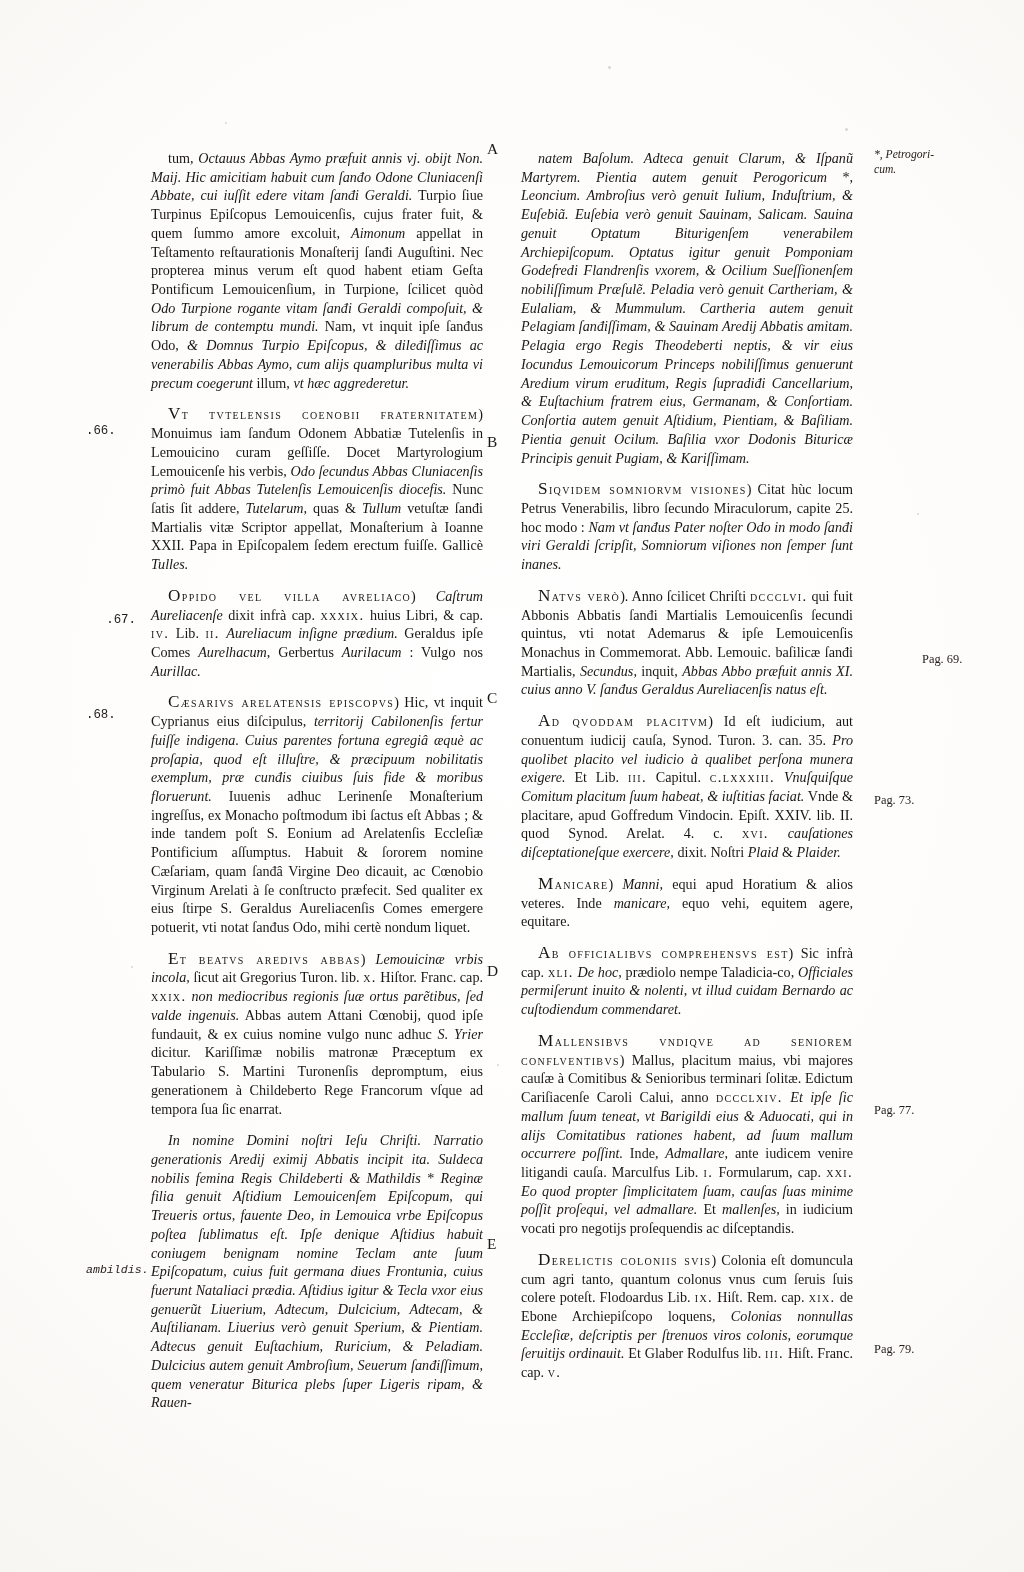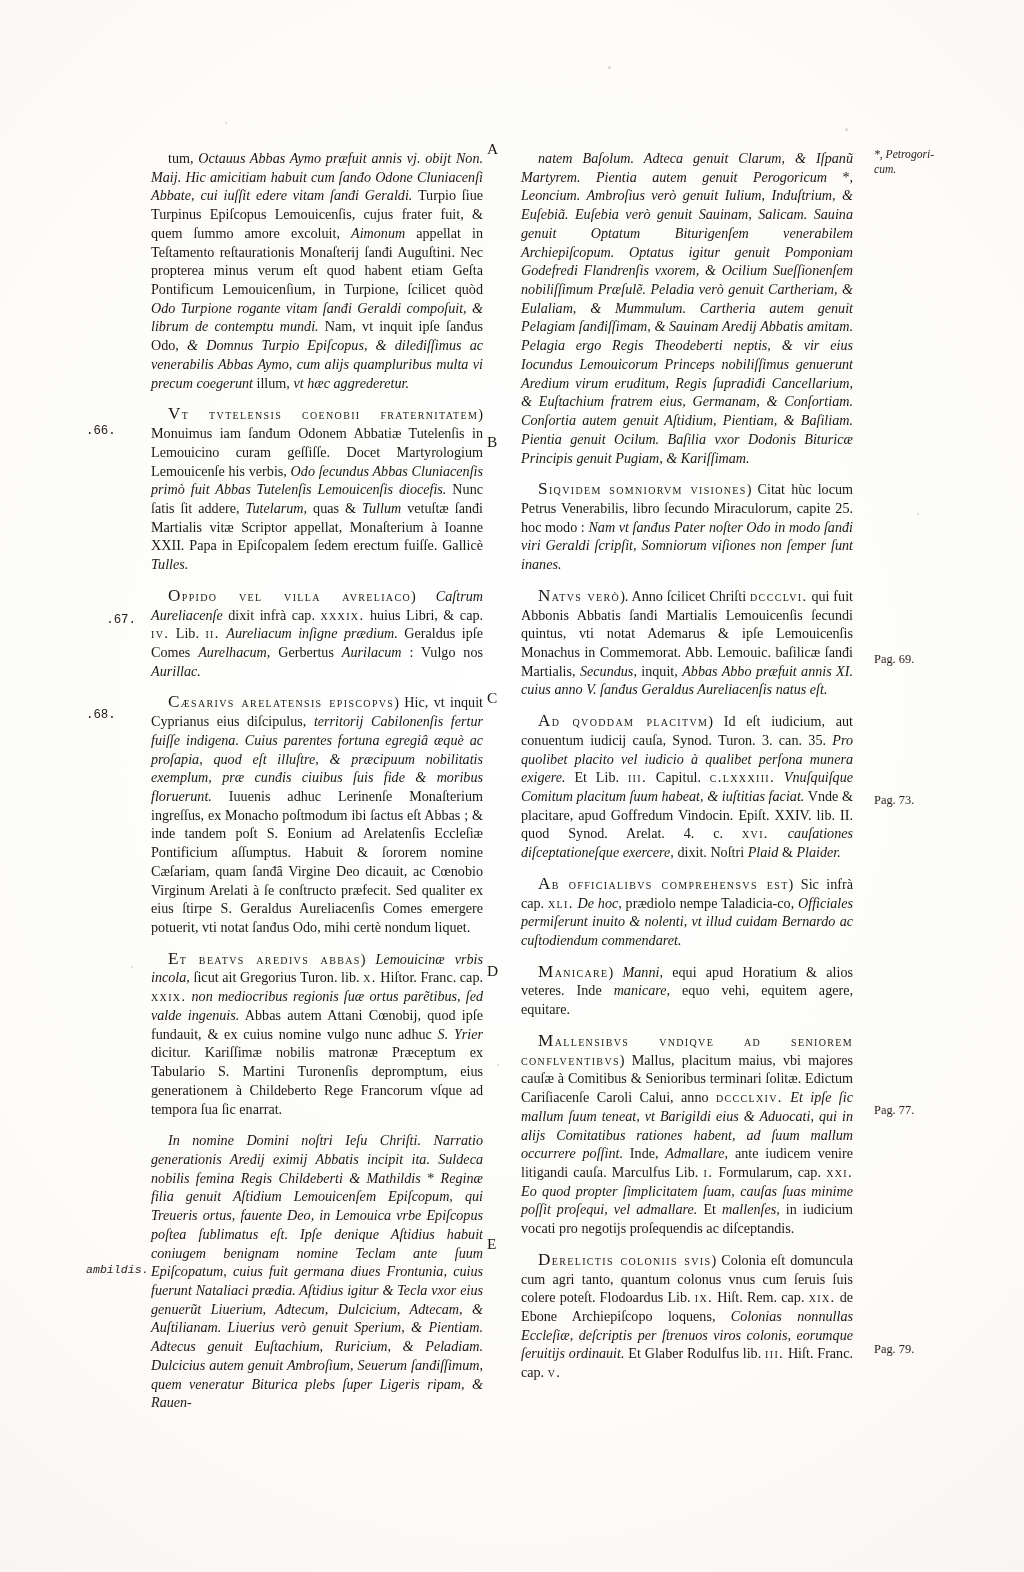--- a/index.html
+++ b/index.html
@@ -135,34 +135,34 @@
       <p class="para-indent"><span class="sc"><span class="sc-first">O</span>ppido vel villa avreliaco</span>) <i>Caſtrum Aureliacenſe</i> dixit infrà cap. <span class="sc">xxxix.</span> huius Libri, &amp; cap. <span class="sc">iv.</span> Lib. <span class="sc">ii.</span> <i>Aureliacum inſigne prædium.</i> Geraldus ipſe Comes <i>Aurelhacum</i>, Gerbertus <i>Aurilacum</i> : Vulgo nos <i>Aurillac.</i></p>
       <p class="para-indent"><span class="sc"><span class="sc-first">C</span>æsarivs arelatensis episcopvs</span>) Hic, vt inquit Cyprianus eius diſcipulus, <i>territorij Cabilonenſis fertur fuiſſe indigena. Cuius parentes fortuna egregiâ æquè ac proſapia, quod eſt illuſtre, &amp; præcipuum nobilitatis exemplum, præ cunđis ciuibus ſuis fide &amp; moribus floruerunt.</i> Iuuenis adhuc Lerinenſe Monaſterium ingreſſus, ex Monacho poſtmodum ibi ſactus eſt Abbas ; &amp; inde tandem poſt S. Eonium ad Arelatenſis Eccleſiæ Pontificium aſſumptus. Habuit &amp; ſororem nomine Cæſariam, quam ſanđâ Virgine Deo dicauit, ac Cœnobio Virginum Arelati à ſe conſtructo præfecit. Sed qualiter ex eius ſtirpe S. Geraldus Aureliacenſis Comes emergere potuerit, vti notat ſanđus Odo, mihi certè nondum liquet.</p>
       <p class="para-indent"><span class="sc"><span class="sc-first">E</span>t beatvs aredivs abbas</span>) <i>Lemouicinæ vrbis incola,</i> ſicut ait Gregorius Turon. lib. <span class="sc">x.</span> Hiſtor. Franc. cap. <span class="sc">xxix.</span> <i>non mediocribus regionis ſuæ ortus parẽtibus, ſed valde ingenuis.</i> Abbas autem Attani Cœnobij, quod ipſe fundauit, &amp; ex cuius nomine vulgo nunc adhuc <i>S. Yrier</i> dicitur. Kariſſimæ nobilis matronæ Præceptum ex Tabulario S. Martini Turonenſis depromptum, eius generationem à Childeberto Rege Francorum vſque ad tempora ſua ſic enarrat.</p>
       <p class="para-indent"><i>In nomine Domini noſtri Ieſu Chriſti. Narratio generationis Aredij eximij Abbatis incipit ita. Suldeca nobilis femina Regis Childeberti &amp; Mathildis <span style="font-style:normal">*</span> Reginæ filia genuit Aſtidium Lemouicenſem Epiſcopum, qui Treueris ortus, fauente Deo, in Lemouica vrbe Epiſcopus poſtea ſublimatus eſt. Ipſe denique Aſtidius habuit coniugem benignam nomine Teclam ante ſuum Epiſcopatum, cuius fuit germana diues Frontunia, cuius fuerunt Nataliaci prædia. Aſtidius igitur &amp; Tecla vxor eius genuerũt Liuerium, Adtecum, Dulcicium, Adtecam, &amp; Auſtilianam. Liuerius verò genuit Sperium, &amp; Pientiam. Adtecus genuit Euſtachium, Ruricium, &amp; Peladiam. Dulcicius autem genuit Ambroſium, Seuerum ſanđiſſimum, quem veneratur Biturica plebs ſuper Ligeris ripam, &amp; Rauen-</i></p>
     </div>
   <div class="col" id="col-right">
       <p class="para-indent"><i>natem Baſolum. Adteca genuit Clarum, &amp; Iſpanũ Martyrem. Pientia autem genuit Perogoricum <span style="font-style:normal">*</span>, Leoncium. Ambroſius verò genuit Iulium, Induſtrium, &amp; Euſebiã. Euſebia verò genuit Sauinam, Salicam. Sauina genuit Optatum Biturigenſem venerabilem Archiepiſcopum. Optatus igitur genuit Pomponiam Godefredi Flandrenſis vxorem, &amp; Ocilium Sueſſionenſem nobiliſſimum Præſulẽ. Peladia verò genuit Cartheriam, &amp; Eulaliam, &amp; Mummulum. Cartheria autem genuit Pelagiam ſanđiſſimam, &amp; Sauinam Aredij Abbatis amitam. Pelagia ergo Regis Theodeberti neptis, &amp; vir eius Iocundus Lemouicorum Princeps nobiliſſimus genuerunt Aredium virum eruditum, Regis ſupradiđi Cancellarium, &amp; Euſtachium fratrem eius, Germanam, &amp; Conſortiam. Conſortia autem genuit Aſtidium, Pientiam, &amp; Baſiliam. Pientia genuit Ocilum. Baſilia vxor Dodonis Bituricæ Principis genuit Pugiam, &amp; Kariſſimam.</i></p>
       <p class="para-indent"><span class="sc"><span class="sc-first">S</span>iqvidem somniorvm visiones</span>) Citat hùc locum Petrus Venerabilis, libro ſecundo Miraculorum, capite 25. hoc modo : <i>Nam vt ſanđus Pater noſter Odo in modo ſanđi viri Geraldi ſcripſit, Somniorum viſiones non ſemper ſunt inanes.</i></p>
       <p class="para-indent"><span class="sc"><span class="sc-first">N</span>atvs verò</span>). Anno ſcilicet Chriſti <span class="sc">dccclvi.</span> qui fuit Abbonis Abbatis ſanđi Martialis Lemouicenſis ſecundi quintus, vti notat Ademarus &amp; ipſe Lemouicenſis Monachus in Commemorat. Abb. Lemouic. baſilicæ ſanđi Martialis, <i>Secundus,</i> inquit, <i>Abbas Abbo præfuit annis XI. cuius anno V. ſanđus Geraldus Aureliacenſis natus eſt.</i></p>
       <p class="para-indent"><span class="sc"><span class="sc-first">A</span>d qvoddam placitvm</span>) Id eſt iudicium, aut conuentum iudicij cauſa, Synod. Turon. 3. can. 35. <i>Pro quolibet placito vel iudicio à qualibet perſona munera exigere.</i> Et Lib. <span class="sc">iii.</span> Capitul. <span class="sc">c.lxxxiii.</span> <i>Vnuſquiſque Comitum placitum ſuum habeat, &amp; iuſtitias faciat.</i> Vnde &amp; placitare, apud Goffredum Vindocin. Epiſt. XXIV. lib. II. quod Synod. Arelat. 4. c. <span class="sc">xvi.</span> <i>cauſationes diſceptationeſque exercere,</i> dixit. Noſtri <i>Plaid</i> &amp; <i>Plaider.</i></p>
+      <p class="para-indent"><span class="sc"><span class="sc-first">M</span>anicare</span>) <i>Manni,</i> equi apud Horatium &amp; alios veteres. Inde <i>manicare,</i> equo vehi, equitem agere, equitare.</p>
       <p class="para-indent"><span class="sc"><span class="sc-first">A</span>b officialibvs comprehensvs est</span>) Sic infrà cap. <span class="sc">xli.</span> <i>De hoc,</i> prædiolo nempe Taladicia-co, <i>Officiales permiſerunt inuito &amp; nolenti, vt illud cuidam Bernardo ac cuſtodiendum commendaret.</i></p>
-      <p class="para-indent"><span class="sc"><span class="sc-first">M</span>anicare</span>) <i>Manni,</i> equi apud Horatium &amp; alios veteres. Inde <i>manicare,</i> equo vehi, equitem agere, equitare.</p>
       <p class="para-indent"><span class="sc"><span class="sc-first">M</span>allensibvs vndiqve ad seniorem conflventibvs</span>) Mallus, placitum maius, vbi majores cauſæ à Comitibus &amp; Senioribus terminari ſolitæ. Edictum Cariſiacenſe Caroli Calui, anno <span class="sc">dccclxiv.</span> <i>Et ipſe ſic mallum ſuum teneat, vt Barigildi eius &amp; Aduocati, qui in alijs Comitatibus rationes habent, ad ſuum mallum occurrere poſſint.</i> Inde, <i>Admallare,</i> ante iudicem venire litigandi cauſa. Marculfus Lib. <span class="sc">i.</span> Formularum, cap. <span class="sc">xxi.</span> <i>Eo quod propter ſimplicitatem ſuam, cauſas ſuas minime poſſit proſequi, vel admallare.</i> Et <i>mallenſes,</i> in iudicium vocati pro negotijs proſequendis ac diſceptandis.</p>
       <p class="para-indent"><span class="sc"><span class="sc-first">D</span>erelictis coloniis svis</span>) Colonia eſt domuncula cum agri tanto, quantum colonus vnus cum ſeruis ſuis colere poteſt. Flodoardus Lib. <span class="sc">ix.</span> Hiſt. Rem. cap. <span class="sc">xix.</span> de Ebone Archiepiſcopo loquens, <i>Colonias nonnullas Eccleſiæ, deſcriptis per ſtrenuos viros colonis, eorumque ſeruitijs ordinauit.</i> Et Glaber Rodulfus lib. <span class="sc">iii.</span> Hiſt. Franc. cap. <span class="sc">v.</span></p>
     </div>
 
   <div id="marginalia-layer">
       <div class="margin-note margin-left" style="top: 424px;">.66.</div>
       <div class="margin-note margin-left" style="top: 613px; text-align: right;">.67.</div>
       <div class="margin-note margin-left" style="top: 708px;">.68.</div>
       <div class="margin-note margin-left margin-ital" style="top: 1262px;">ambildis.</div>
       <div class="margin-note margin-right margin-ital" style="top: 147px;">*, Petrogori-
 cum.</div>
-      <div class="margin-note margin-right" style="top: 652px;">Pag. 69.</div>
+      <div class="margin-note margin-right" style="top: 652px; margin-left: 48px;">Pag. 69.</div>
       <div class="margin-note margin-right" style="top: 793px;">Pag. 73.</div>
       <div class="margin-note margin-right" style="top: 1103px;">Pag. 77.</div>
       <div class="margin-note margin-right" style="top: 1342px;">Pag. 79.</div>
       <div class="gutter-letter" style="top: 140px;">A</div>
       <div class="gutter-letter" style="top: 433px;">B</div>
       <div class="gutter-letter" style="top: 689px;">C</div>
       <div class="gutter-letter" style="top: 962px;">D</div>
       <div class="gutter-letter" style="top: 1235px;">E</div>
     </div>
 

